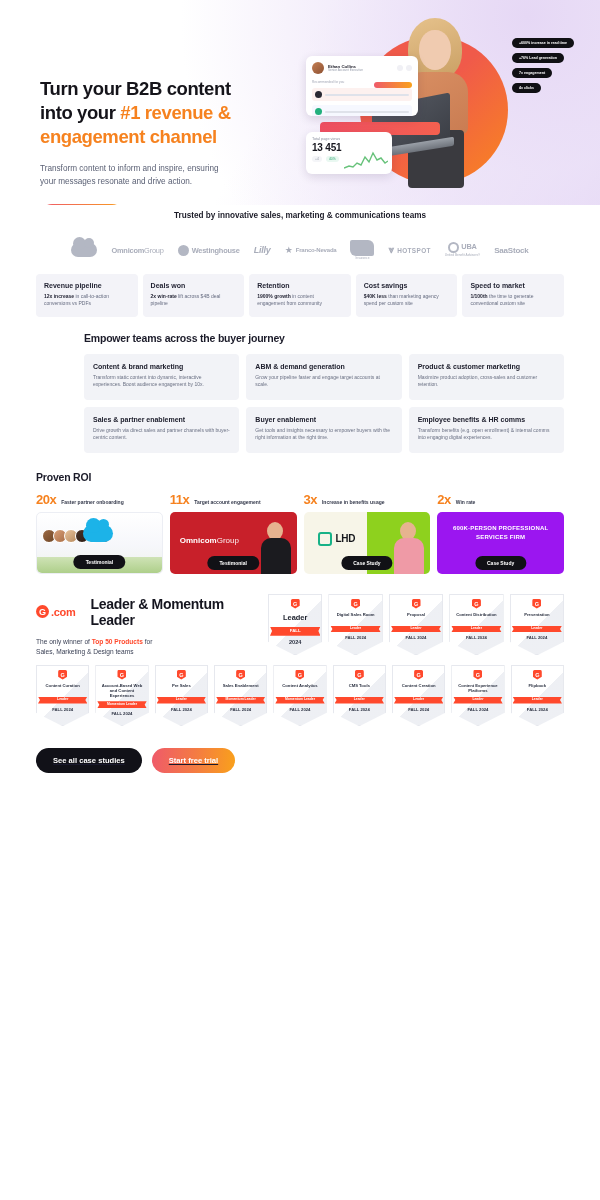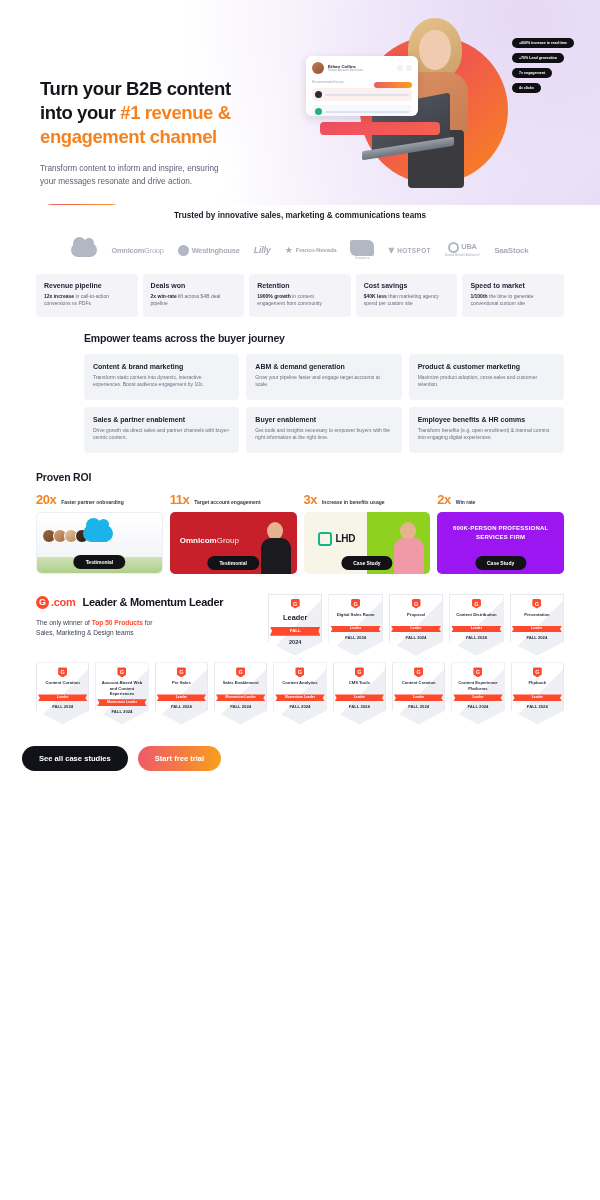--- a/index.html
+++ b/index.html
@@ -235,21 +235,21 @@
     width: 13px; height: 13px; border-radius: 50%; background: #ff492c;
     position: relative; flex: none;
   }
   .g2-mark:after {
     content: ''; position: absolute; right: -1px; top: -1px; width: 7px; height: 7px;
     background: #fff; border-radius: 1px; clip-path: polygon(35% 0,100% 0,100% 100%,100% 100%);
   }
   .g2-mark-letter { position: absolute; inset: 0; display: flex; align-items: center; justify-content: center;
     color: #fff; font-size: 9px; font-weight: 700; }
   .g2-dotcom { font-size: 11px; font-weight: 700; color: #ff492c; letter-spacing: -0.3px; }
-  .g2-title { font-size: 11px; font-weight: 700; color: #15151f; letter-spacing: -0.3px; margin-left: 5px; }
+  .g2-title { font-size: 14px; font-weight: 700; color: #15151f; letter-spacing: -0.3px; margin-left: 13px; }
   .g2-sub { font-size: 6.6px; line-height: 1.6; color: #3c4256; margin-top: 9px; }
   .g2-sub b { color: #ff492c; font-weight: 700; }
 
   .g2-badges { flex: 1; }
   .brow { display: flex; gap: 6px; }
   .badge-card {
     flex: 1; background: #fff; border: 0.8px solid #e6e8ee;
     clip-path: polygon(0 0, 100% 0, 100% 78%, 50% 100%, 0 78%);
     padding: 4px 2px 9px; text-align: center; position: relative; min-width: 0;
     background-image: linear-gradient(135deg, rgba(240,241,245,0) 52%, rgba(235,237,242,0.85) 52%);
@@ -266,21 +266,21 @@
   .bc-ribbon {
     background: #ff492c; color: #fff; font-size: 3.4px; font-weight: 700;
     padding: 1.6px 0; margin: 3px -1px 0; line-height: 1.1;
     clip-path: polygon(0 0,100% 0,96% 50%,100% 100%,0 100%,4% 50%);
   }
   .bc-ribbon.big { font-size: 4.4px; padding: 2.2px 0; }
   .bc-fall { font-size: 4.2px; font-weight: 700; color: #2c3242; line-height: 1.2; margin-top: 3px; }
   .bc-fall.big { font-size: 5.6px; }
 
   
-  .footer-cta { display: flex; gap: 10px; padding: 22px 22px 0; }
+  .footer-cta { display: flex; gap: 10px; padding: 22px 36px 0; text-decoration: underline; }
   .btn-dark {
     background: #111118; color: #fff; border: none; border-radius: 999px;
     padding: 8px 17px; font-size: 7.6px; font-weight: 700; cursor: pointer;
     font-family: "Liberation Sans", sans-serif;
   }
   .btn-grad {
     background: linear-gradient(95deg,#ef5a6a 0%,#f47b43 52%,#f9a11b 100%);
     color: #fff; border: none; border-radius: 999px;
     padding: 8px 17px; font-size: 7.6px; font-weight: 700; cursor: pointer;
     font-family: "Liberation Sans", sans-serif;
@@ -337,20 +337,31 @@
         <div class="mc-row">
           <span class="mc-ic"></span>
           <span class="mc-line"></span>
         </div>
         <div class="mc-row mc-row2">
           <span class="mc-ic green"></span>
           <span class="mc-line"></span>
         </div>
       </div>
 
+      <div class="stat-card">
+        <div class="sc-label">Total page views</div>
+        <div class="sc-val">13 451</div>
+        <div class="sc-foot">
+          <span class="sc-chip">+4</span>
+          <span class="sc-chip up">40%</span>
+        </div>
+        <svg class="spark" viewBox="0 0 44 20">
+          <polyline points="0,17 5,15 9,16 13,12 17,14 21,6 25,11 29,2 33,9 37,7 41,12 44,10" fill="none" stroke="#67c27a" stroke-width="1.4"></polyline>
+        </svg>
+      </div>
 
       <div class="badges">
         <span class="badge-pill">+600% increase in read time</span>
         <span class="badge-pill">+76% Lead generation</span>
         <span class="badge-pill">7x engagement</span>
         <span class="badge-pill">4x clicks</span>
       </div>
     </div>
   </section>
 

